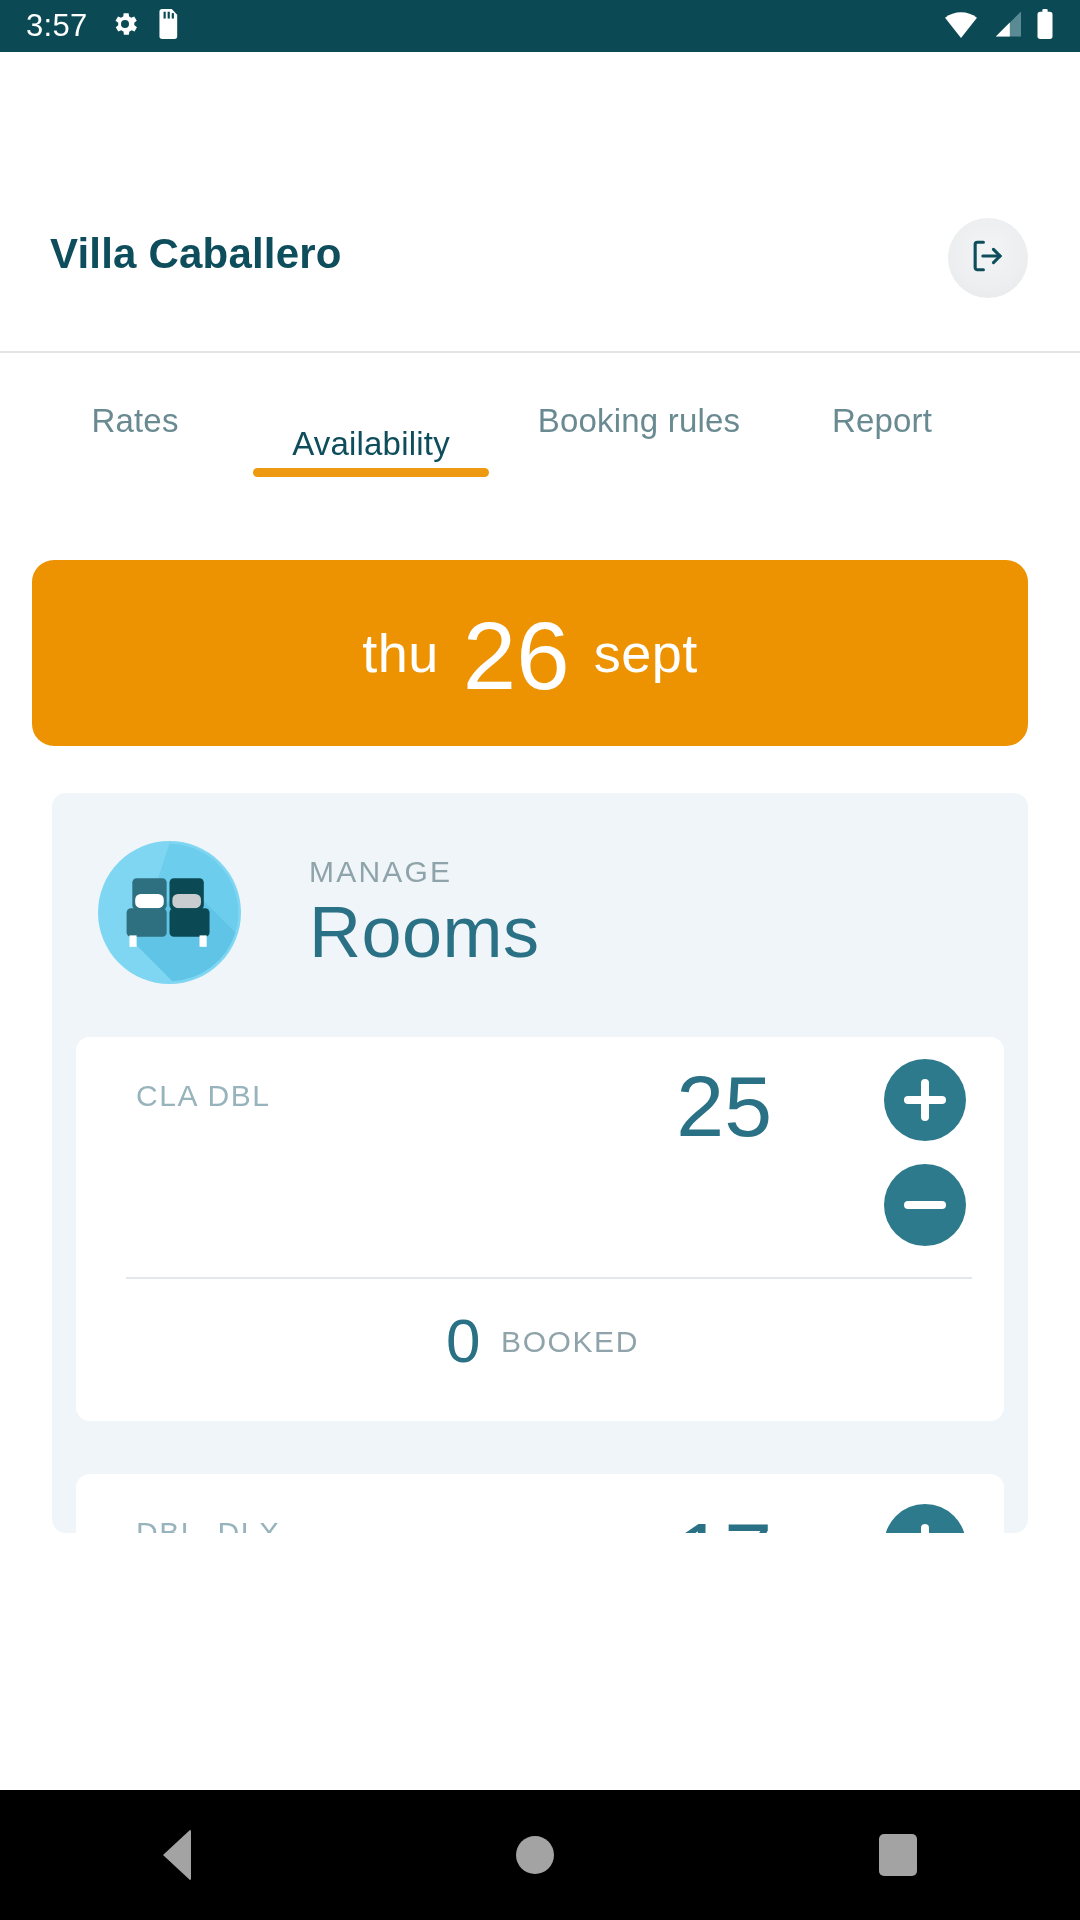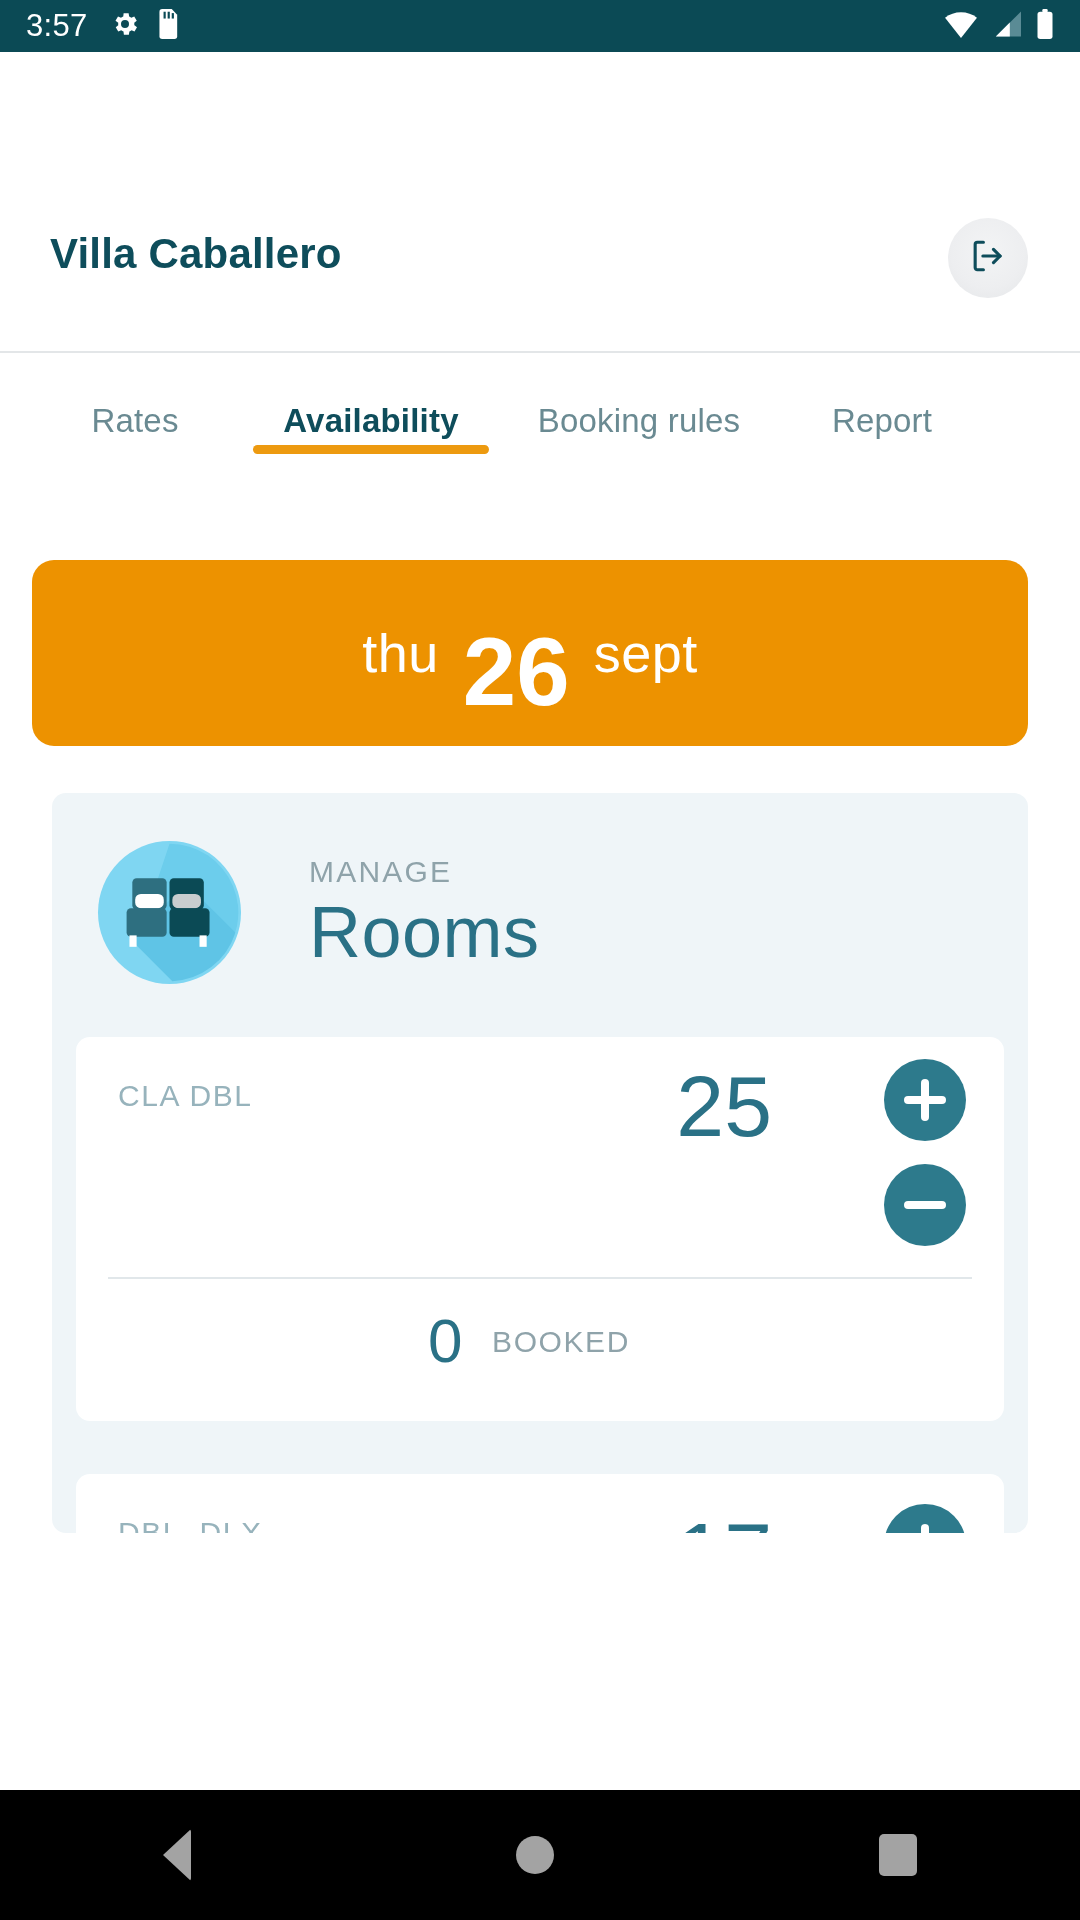--- a/index.html
+++ b/index.html
@@ -51,21 +51,21 @@
     background:#ffffff;
   }
   .tab {
     flex:0 0 auto;
     padding-top:37px;
     text-align:center;
     position:relative;
     font-size:33px;
   }
   .tab-label { display:block; color:#6A8A92; letter-spacing:.2px; }
-  .tab.active .tab-label { color:#0E4D5B; font-weight:700; }
+  .tab.active .tab-label { color:#0E4D5B; font-weight:400;margin-top:23px; }
   .tab-underline {
     position:absolute; left:50%; transform:translateX(-50%);
     bottom:-14px; width:calc(100% - 14px); height:9px;
     border-radius:5px; background:#ED9A10;
   }
   .tab-0 { width:222px; }
   .tab-1 { width:250px; }
   .tab-2 { width:286px; }
   .tab-3 { width:200px; }
 
@@ -74,23 +74,23 @@
     margin:87px 52px 0 32px;
     height:186px; border-radius:22px;
     background:#ED9200;
     display:flex; align-items:center; justify-content:center;
     color:#ffffff;
   }
   .date-dow, .date-mon {
     font-size:54px; font-weight:300; letter-spacing:.5px;
   }
   .date-day {
-    font-size:96px; font-weight:700;
+    font-size:96px; font-weight:400;
     margin:0 24px; line-height:1;
-    position:relative; top:19px;
+    position:relative; top:3px;
   }
 
   
   .manage-panel {
     margin:47px 52px 0 52px;
     background:#EFF5F8;
     border-radius:14px;
     padding:48px 24px 0 24px;
     height:740px;
     overflow:hidden;
@@ -108,20 +108,21 @@
   .manage-title {
     font-size:72px; font-weight:300; color:#2A7186;
     margin-top:6px; line-height:1.05; letter-spacing:.5px;
   }
 
   
   .room-card {
     background:#ffffff;
     border-radius:14px;
     margin-top:53px;
+    padding-left:18px;
   }
   .room-main {
     position:relative;
     height:240px;
     padding:42px 0 0 42px;
   }
   .room-code {
     font-size:30px; color:#97B3BC; letter-spacing:1.6px;
   }
   .room-name {

